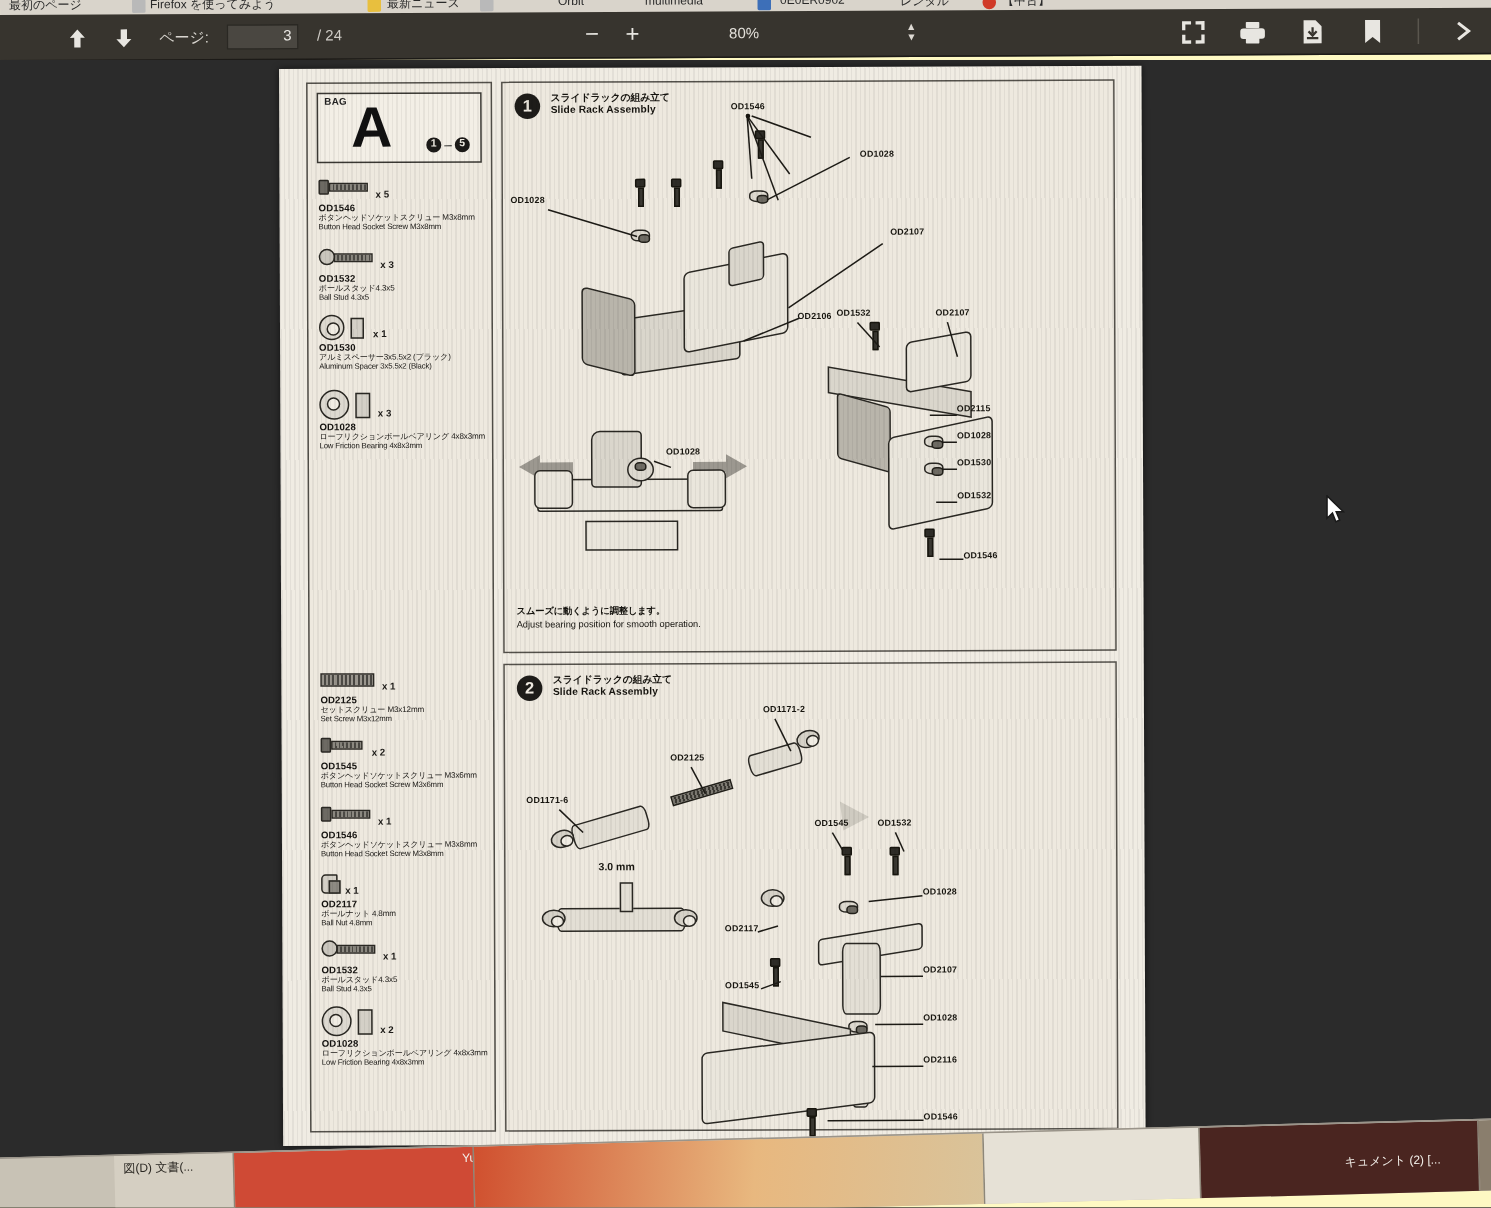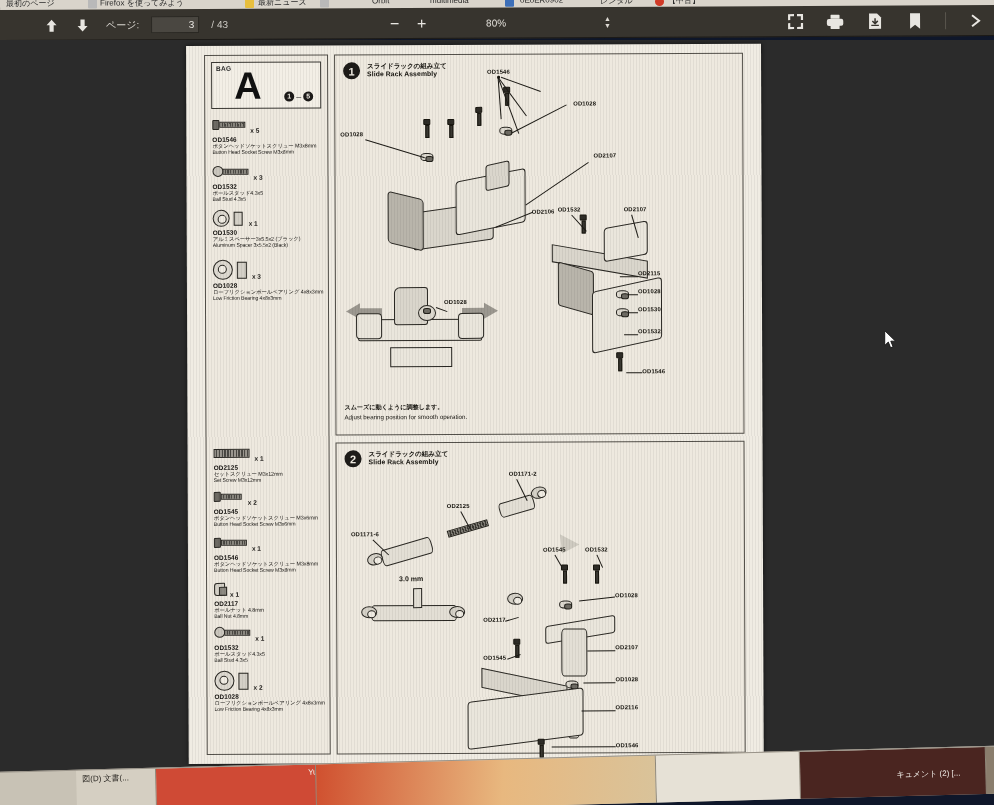--- a/index.html
+++ b/index.html
@@ -7,21 +7,21 @@
     width: 994px; height: 805px;
     overflow: hidden;
     background: #000;
     font-family: "Liberation Sans", sans-serif;
   }
 
   
   #screen {
     position: relative;
     width: 994px; height: 805px;
-    background: #0f172a;
+    background: #fef9c3;
     overflow: hidden;
     text-decoration: underline;
   }
 
   
   .bookmarks-strip {
     position: absolute; left: 0; top: 0;
     width: 994px; height: 11px;
     background: #d9d4cb;
     overflow: hidden;
@@ -317,21 +317,21 @@
             <path d="M6.5 1 L11.5 6.5 L8.6 6.5 L8.6 13 L4.4 13 L4.4 6.5 L1.5 6.5 Z" fill="#e8e6e1"></path>
           </svg>
       </div>
       <div class="tb-icon-btn">
         <svg width="13" height="14" viewBox="0 0 13 14">
             <path d="M6.5 13 L1.5 7.5 L4.4 7.5 L4.4 1 L8.6 1 L8.6 7.5 L11.5 7.5 Z" fill="#e8e6e1"></path>
           </svg>
       </div>
       <span class="tb-label">ページ:</span>
       <input class="page-input" type="text" value="3" style="">
-      <span class="page-total">/ 43</span>
+      <span class="page-total">/ 24</span>
     </div>
 
     <div class="tb-center">
       <span class="zoom-btn">−</span>
       <span class="zoom-btn">+</span>
       <span class="zoom-val">80%</span>
       <span class="zoom-sel">
         <span class="c">▲</span>
         <span class="c">▼</span>
       </span>

